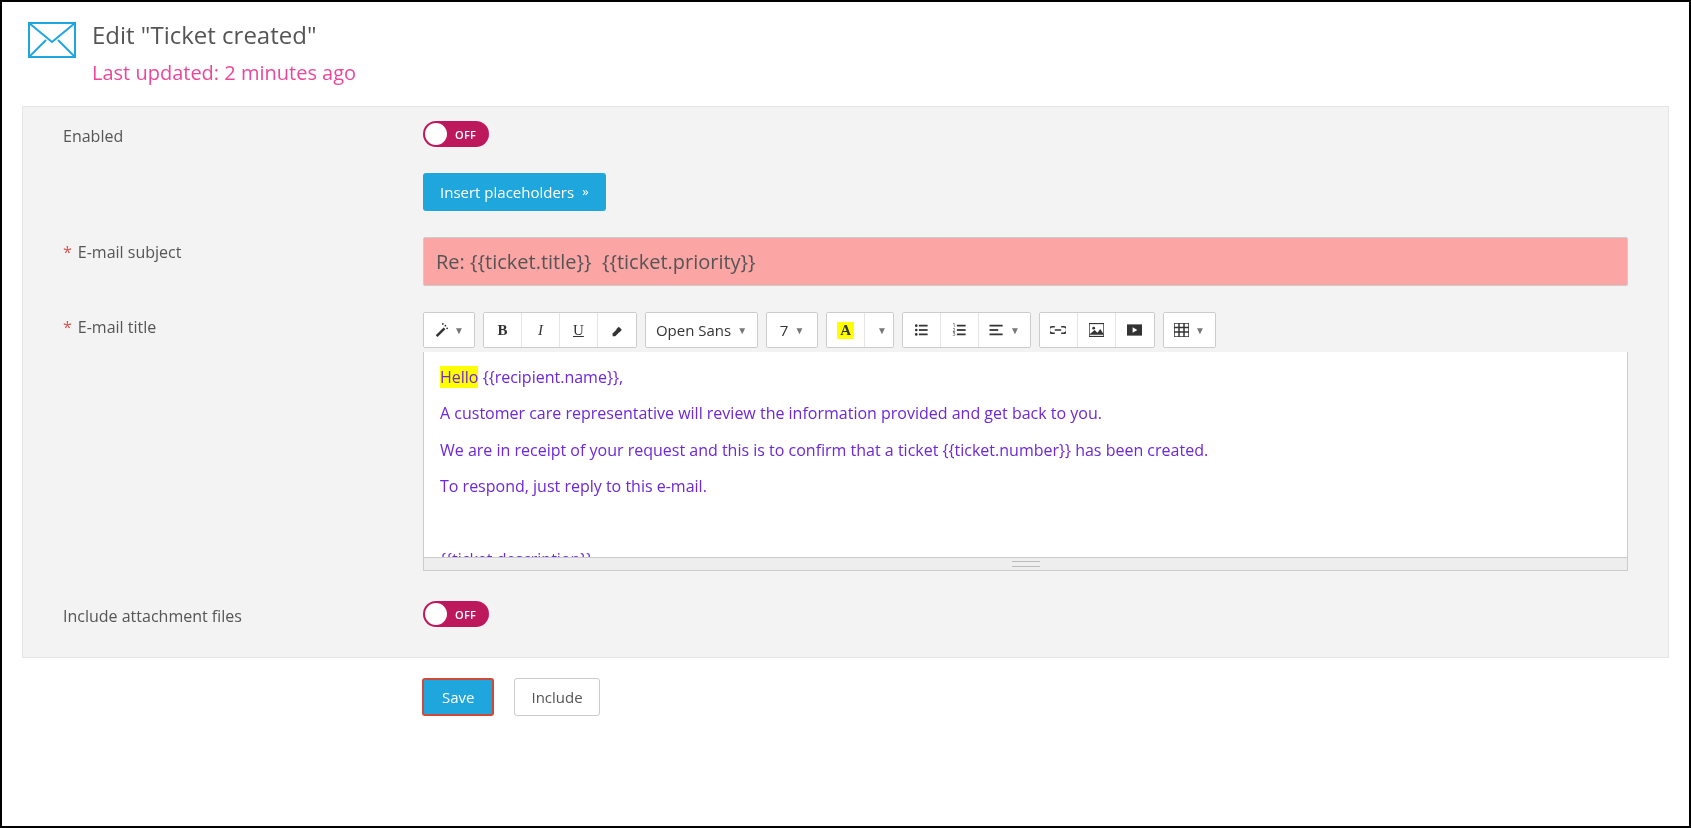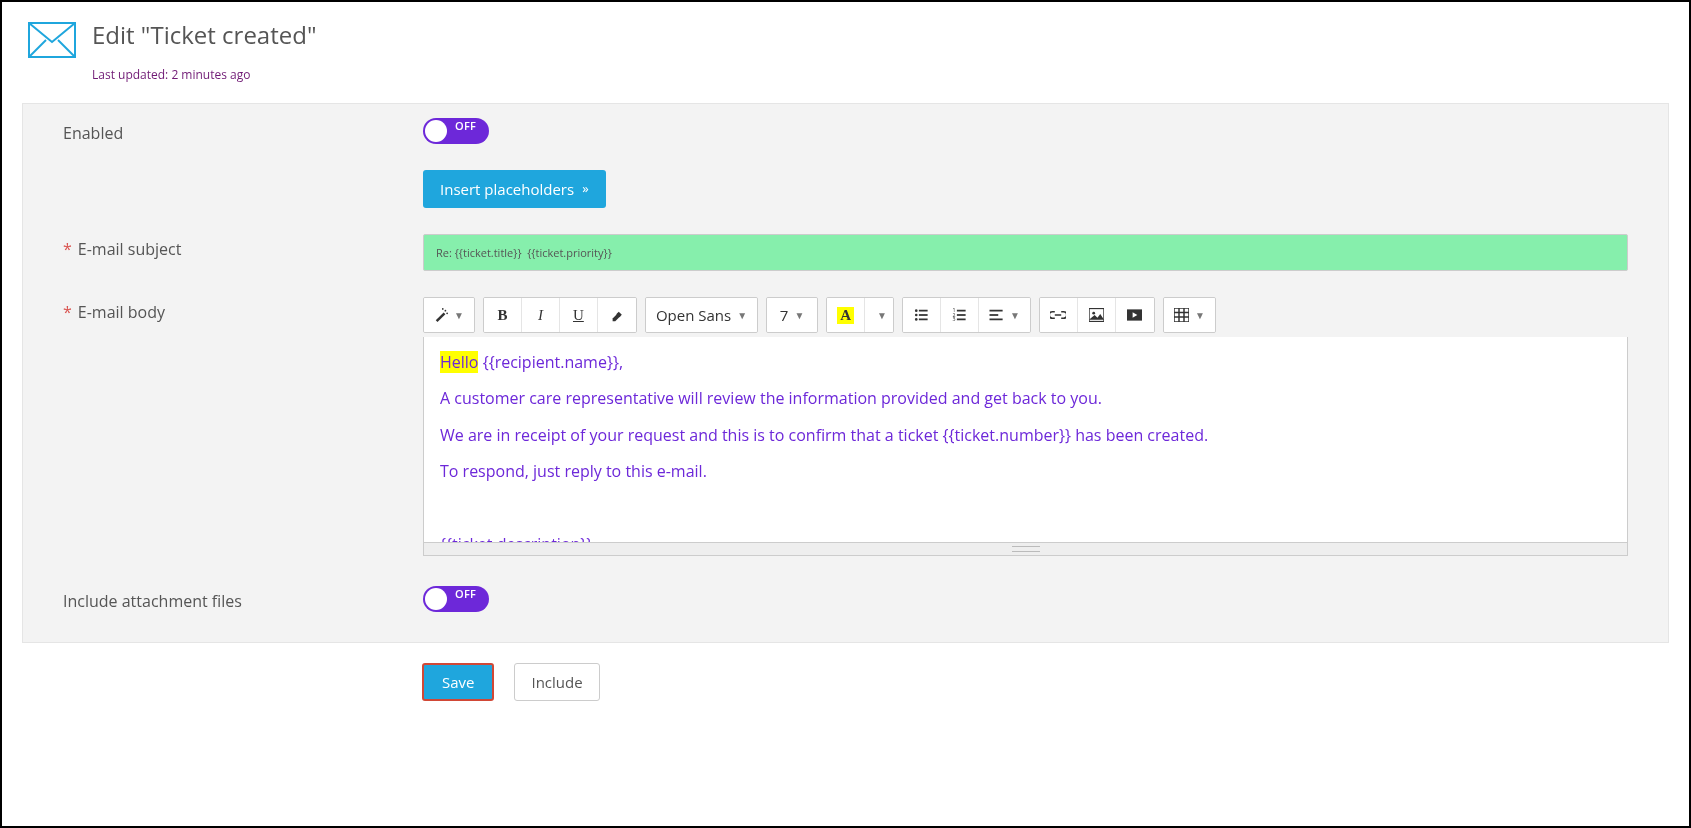--- a/index.html
+++ b/index.html
@@ -1,38 +1,38 @@
 <!DOCTYPE html>
 <html><head>
 <meta charset="utf-8">
 <style>
   html,body{margin:0;padding:0;font-family:"Open Sans","Segoe UI",Arial,sans-serif;color:#444;background:#fff}
   .page{border:2px solid #000;box-sizing:border-box;width:1691px;height:828px;padding:16px 20px 20px 20px;}
   .header{display:flex;align-items:flex-start;gap:16px;margin-bottom:20px;margin-left:6px}
   .header-icon{width:48px;height:36px;flex:0 0 auto;margin-top:4px}
   .header-texts{display:flex;flex-direction:column}
   .page-title{font-size:24px;color:#555;font-weight:400}
-  .page-subtitle{font-size:12px;color:#701a75;margin-top:15px}
+  .page-subtitle{font-size:20px;color:#ec4899;margin-top:8px}
   .form-panel{background:#f3f3f3;border:1px solid #e5e5e5;padding:14px 40px 30px 40px}
   .row{display:flex;align-items:flex-start;margin-bottom:26px}
   .row:last-child{margin-bottom:0}
   .label-col{width:360px;flex:0 0 360px;font-size:16px;color:#555;padding-top:4px}
   .req{color:#d9534f;margin-right:6px}
   .field-col{flex:1;min-width:0}
   
-  .toggle{background:#6d28d9;border-radius:16px;width:66px;height:26px;display:flex;align-items:flex-start;position:relative;cursor:pointer}
+  .toggle{background:#be185d;border-radius:16px;width:66px;height:26px;display:flex;align-items:center;position:relative;cursor:pointer}
   .toggle-knob{width:22px;height:22px;background:#fff;border-radius:50%;position:absolute;left:2px;top:2px}
   .toggle-text{color:#fff;font-size:11px;font-weight:600;margin-left:32px;letter-spacing:.3px}
   
   .btn{display:inline-flex;gap:8px;border:1px solid transparent;border-radius:3px;padding:8px 16px;font-size:15px;cursor:pointer;font-family:inherit}
   .btn-primary{background:#1fa6dd;color:#fff}
   .btn-save{background:#1fa6dd;color:#fff;border:2px solid #d14836;padding:7px 18px}
   .btn-default{background:#fff;color:#555;border:1px solid #ccc}
   .chev{font-size:13px}
-  .text-input{width:100%;box-sizing:border-box;background:#86efac;border:1px solid #ccc;border-radius:2px;padding:10px 12px;font-size:11px;color:#555;font-family:inherit}
+  .text-input{width:100%;box-sizing:border-box;background:#fca5a5;border:1px solid #ccc;border-radius:2px;padding:10px 12px;font-size:20px;color:#555;font-family:inherit}
   
   .editor{display:flex;flex-direction:column}
   .toolbar{display:flex;gap:8px;flex-wrap:wrap;margin-bottom:4px}
   .btn-group{display:inline-flex;background:#fff;border:1px solid #ccc;border-radius:2px;overflow:hidden}
   .tbtn{min-width:38px;height:34px;display:inline-flex;align-items:center;justify-content:center;background:#fff;color:#333;border:none;border-right:1px solid #e5e5e5;cursor:pointer;font-size:15px;padding:0 10px;font-family:inherit}
   .tbtn:last-child{border-right:none}
   .tbtn .caret{margin-left:6px;font-size:10px;color:#777}
   .tbtn.small{min-width:26px;padding:0 6px}
   .tbtn svg{display:block}
   .editor-area{position:relative;background:#fff;border:1px solid #ccc;border-top:none;height:206px;box-sizing:border-box}
@@ -89,21 +89,21 @@
       <div class="label-col">
         <span class="req">*</span><span>E-mail subject</span>
       </div>
       <div class="field-col">
         <input type="text" class="text-input" value="Re: {{ticket.title}}  {{ticket.priority}}" style="">
       </div>
     </div>
 
     <div class="row" style="margin-bottom:30px">
       <div class="label-col">
-        <span class="req">*</span><span>E-mail body</span>
+        <span class="req">*</span><span>E-mail title</span>
       </div>
       <div class="field-col editor">
 
         <div class="toolbar">
           <div class="btn-group">
             <button class="tbtn">
               <span>
                 <svg width="14" height="14" viewBox="0 0 16 16">
                     <path d="M2 14 L11 5 L13 7 L4 16 Z" fill="#333"></path>
                     <circle cx="13" cy="3" r="1" fill="#333"></circle>

